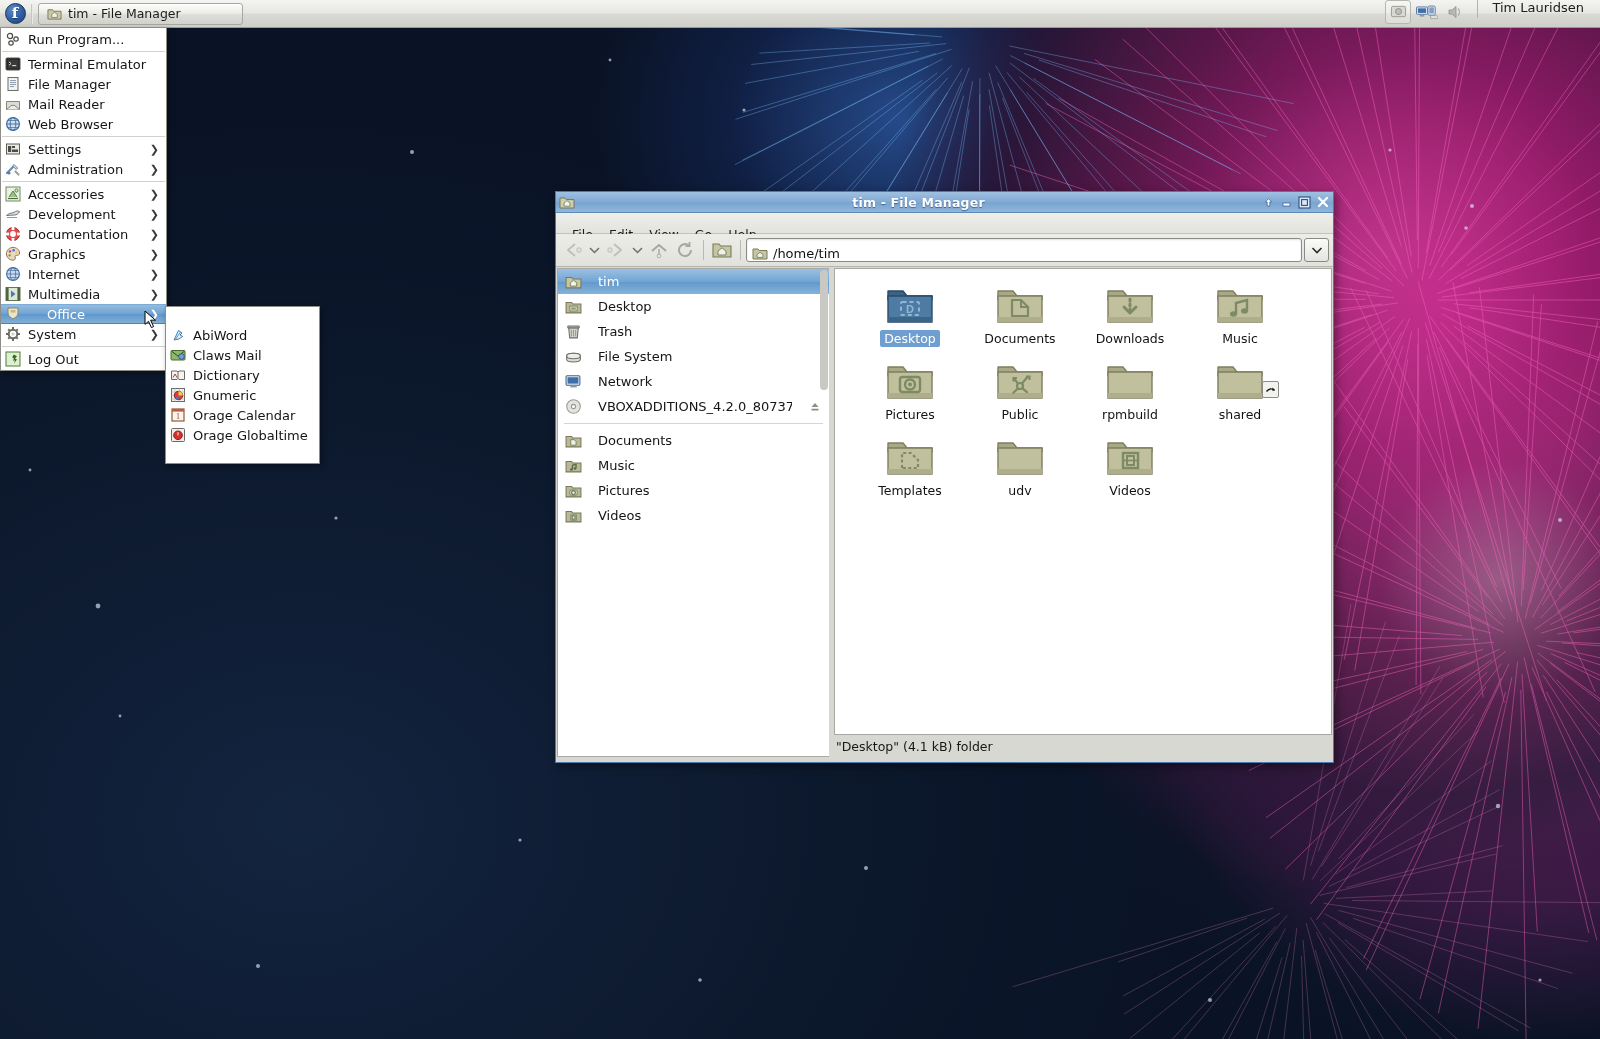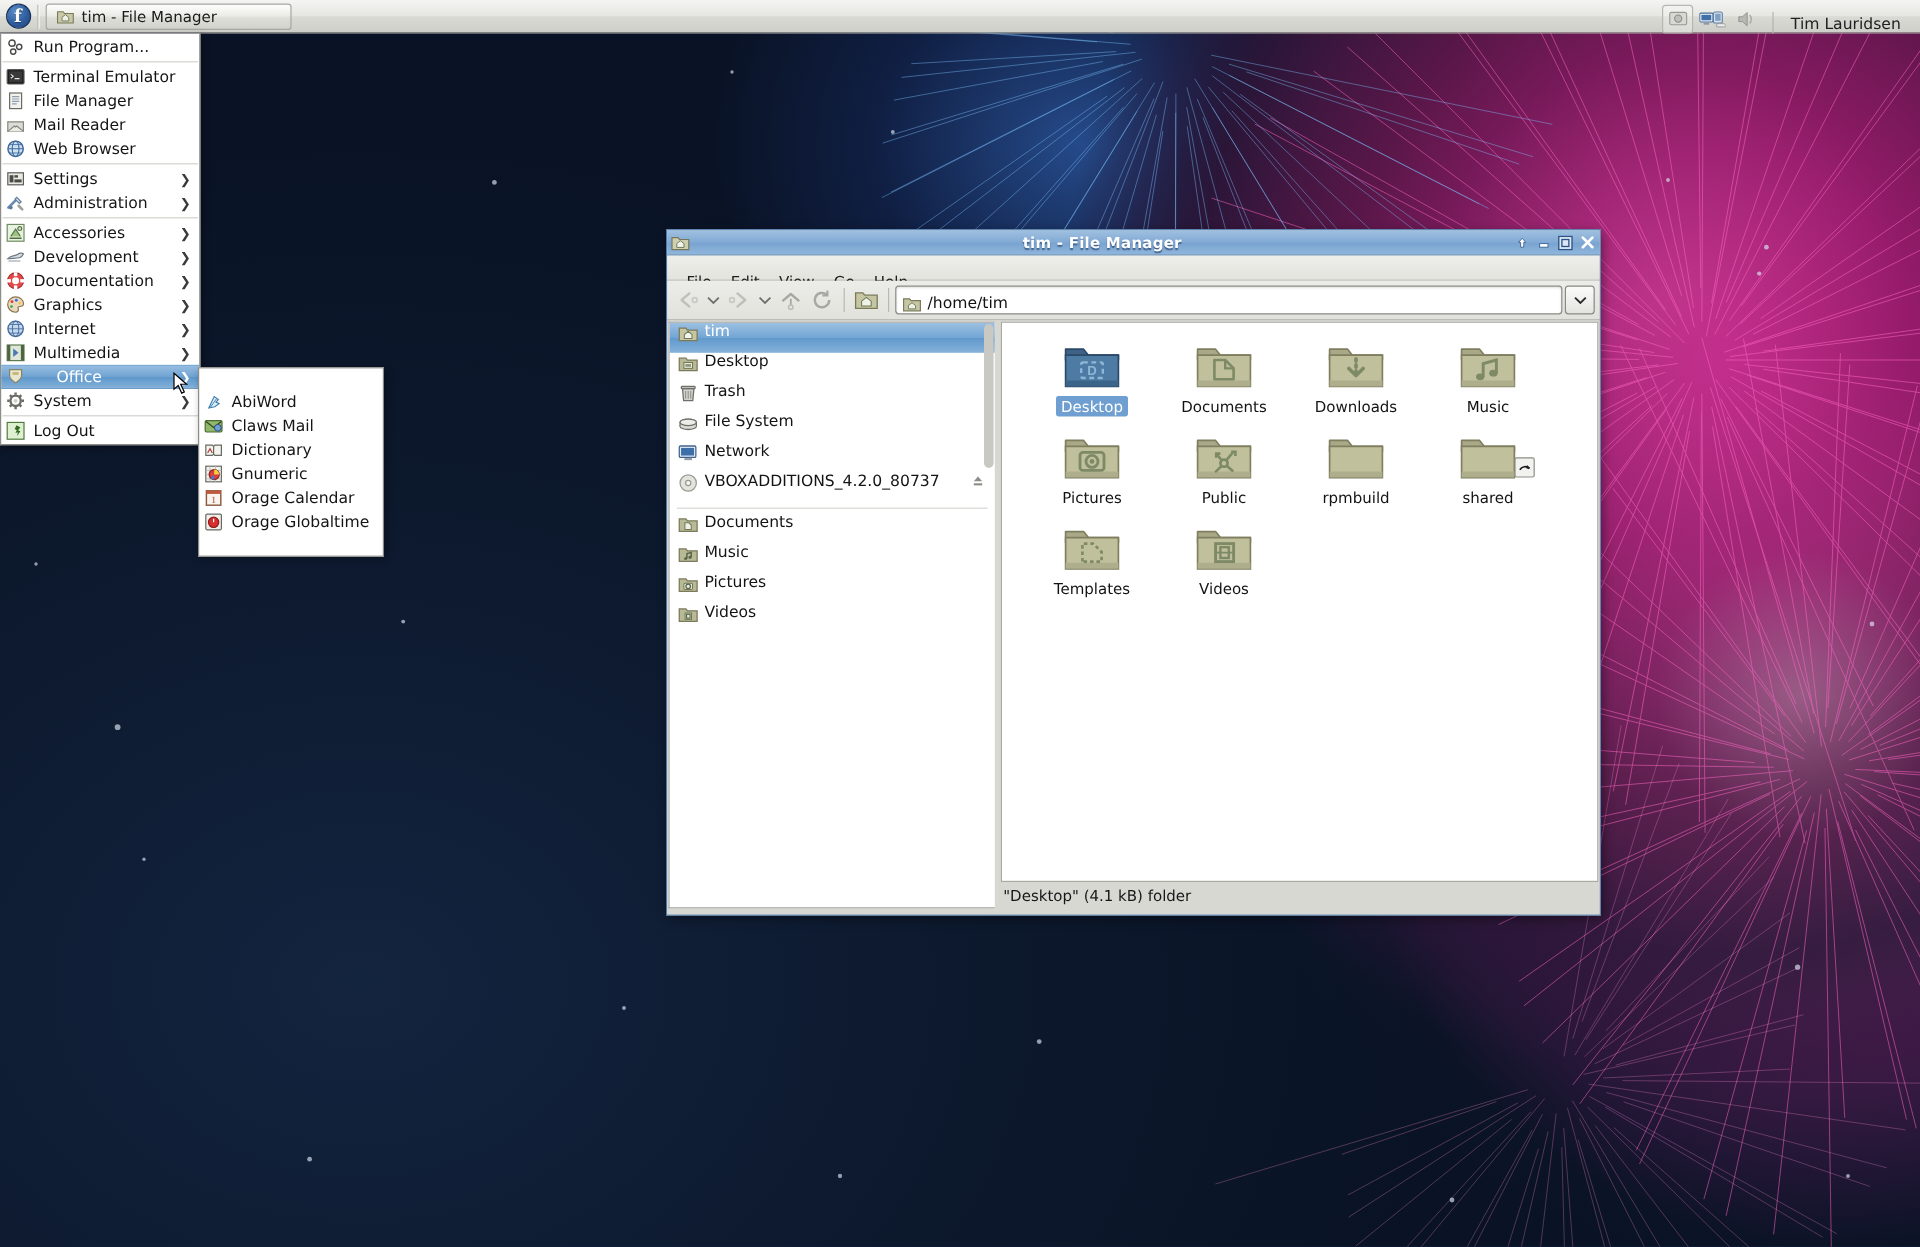--- a/index.html
+++ b/index.html
@@ -46,21 +46,21 @@
   }
   .panel-sep{ width:2px;height:20px;margin:0 3px;
     background:linear-gradient(90deg,#b5b5b0,#fbfbfa); }
   .task-btn{
     height:22px;min-width:205px;margin-left:2px;
     display:flex;align-items:center;gap:6px;padding:0 8px;
     background:linear-gradient(180deg,#fdfdfc 0%,#ececE7 45%,#dedeD8 55%,#d2d2cc 100%);
     border:1px solid #a8a8a2; border-radius:3px;
     font-size:12.5px;color:#1b1b1b;
   }
-  .tray{ margin-left:auto; display:flex; align-items:flex-end; height:28px; padding-right:10px; gap:3px; }
+  .tray{ margin-left:auto; display:flex; align-items:flex-start; height:28px; padding-right:10px; gap:3px; }
   .tray-icon{ width:26px;height:24px;display:flex;align-items:center;justify-content:center; }
   .tray-boxed{ border:1px solid #b7b7b2;border-radius:3px;background:rgba(255,255,255,.25); }
   .tray-sep{ width:1px;height:18px;background:#b3b3ae;margin:0 5px; }
   .user-name{ font-size:13px;color:#202020;padding:0 6px; }
 
   
   #appmenu{
     position:absolute; left:0; top:28px; width:167px;
     background:#ffffff; border:1px solid #8d8d88; border-top:none;
     box-shadow:2px 2px 6px rgba(0,0,0,.35);
@@ -141,21 +141,21 @@
     border:1px solid #8a8a85;border-radius:3px;display:flex;align-items:center;justify-content:center;
   }
 
   .body{ flex:1;display:flex;min-height:0;background:#d8d8d3;padding:0; }
   .sidebar{
     width:272px;flex:0 0 272px;background:#ffffff;border:1px solid #a9a9a4;
     border-right:none; overflow:hidden; position:relative;
     margin:1px 0 0 1px;
   }
   .side-item{
-    height:25px;display:flex;align-items:flex-start;gap:5px;padding:0 7px;
+    height:25px;display:flex;align-items:center;gap:16px;padding:0 7px;
     font-size:13px;color:#141414;
   }
   .side-item.sel{
     background:linear-gradient(180deg,#9cc0e2 0%,#72a5d3 50%,#6199cd 51%,#85b2d9 100%);
     color:#ffffff;
   }
   .side-item .si{ width:17px;height:17px;flex:0 0 17px; }
   .side-item .sl{ flex:1;white-space:nowrap;overflow:hidden; }
   .side-sep{ height:1px;background:#d6d6d1;margin:4px 6px; }
   .side-scroll{
@@ -769,20 +769,29 @@
     <path d="M2 34h44v5H2z" fill="#aeae8c" stroke="none"></path>
     <path d="M16 33V18h9l7 7v8z" fill="none" stroke="#7e8a66" stroke-width="2.2" stroke-linejoin="round" stroke-dasharray="3 2.4"></path>
   </svg></div>
             <div class="fname">Templates</div>
           </div>
           <div class="fitem">
             <div class="fico"><svg width="48" height="44" viewBox="0 0 48 44">
     <path d="M2 8h15l4 5h25v4H2z" fill="#a9a988" stroke="#7f7f60" stroke-width="1.4" stroke-linejoin="round"></path>
     <path d="M2 13h44v26H2z" fill="#c0c09d" stroke="#7f7f60" stroke-width="1.4"></path>
     <path d="M2 34h44v5H2z" fill="#aeae8c" stroke="none"></path>
+
+  </svg></div>
+            <div class="fname">udv</div>
+          </div>
+          <div class="fitem">
+            <div class="fico"><svg width="48" height="44" viewBox="0 0 48 44">
+    <path d="M2 8h15l4 5h25v4H2z" fill="#a9a988" stroke="#7f7f60" stroke-width="1.4" stroke-linejoin="round"></path>
+    <path d="M2 13h44v26H2z" fill="#c0c09d" stroke="#7f7f60" stroke-width="1.4"></path>
+    <path d="M2 34h44v5H2z" fill="#aeae8c" stroke="none"></path>
     <rect x="17" y="18" width="15" height="15" fill="none" stroke="#7e8a66" stroke-width="2.4"></rect>
                 <rect x="21" y="21" width="7" height="9" fill="none" stroke="#7e8a66" stroke-width="2"></rect>
                 <path d="M17 25.5h15" stroke="#7e8a66" stroke-width="1.6"></path>
   </svg></div>
             <div class="fname">Videos</div>
           </div>
         </div>
       <div class="statusbar">
         <span>"Desktop" (4.1 kB) folder</span>
       </div>

